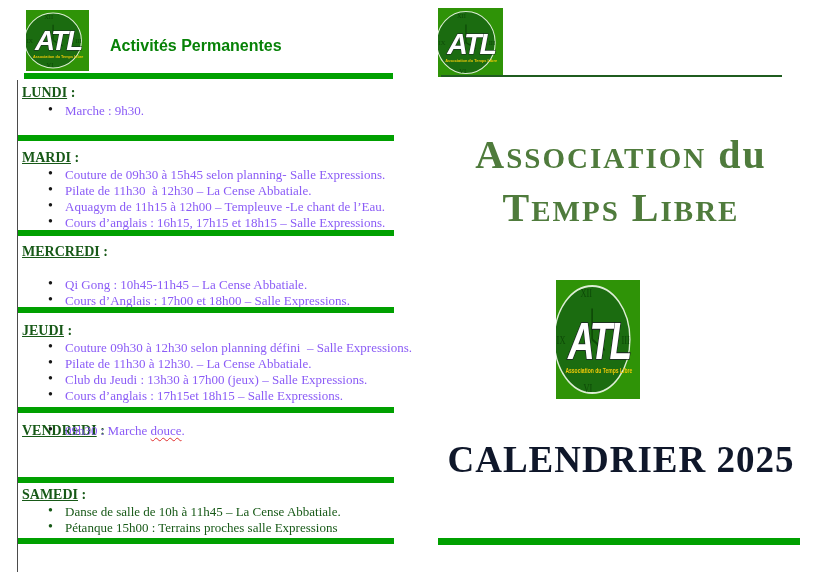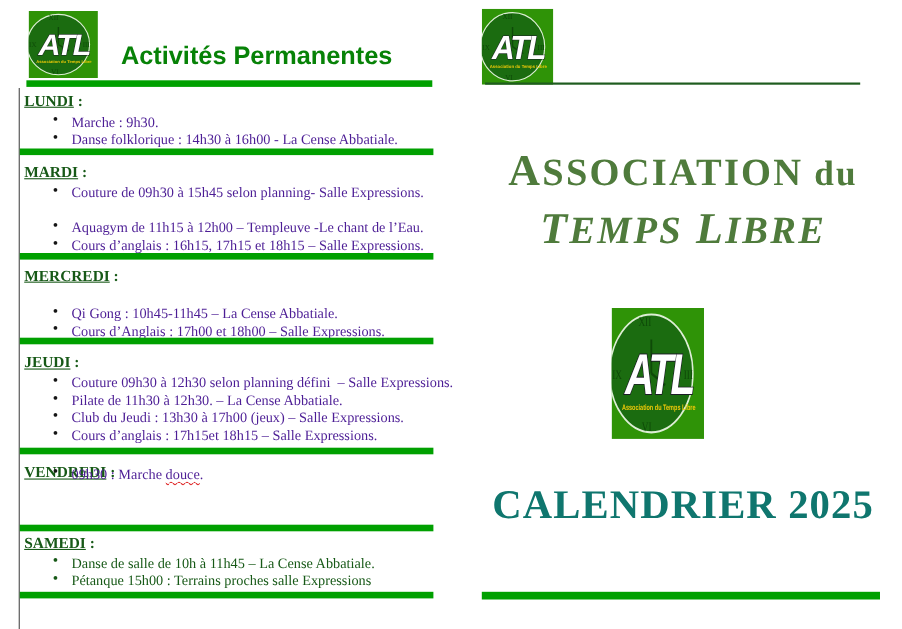--- a/index.html
+++ b/index.html
@@ -14,58 +14,58 @@
   .logo-center{left:556px;top:280px;width:84px;height:119px;}
   .logo text{font-family:"Liberation Sans",sans-serif;}
   .logo .atl-word{fill:#ffffff;stroke:#1c1c26;stroke-width:1.4px;paint-order:stroke;
     font-weight:bold;font-style:italic;}
   .logo .atl-sub{fill:#efc908;font-weight:bold;}
   .logo .numeral{fill:#0e4a08;font-family:"Liberation Serif",serif;}
   
   .act-title{
     position:absolute;left:110px;top:37px;
     font-family:"Liberation Sans",sans-serif;font-weight:bold;
-    font-size:23px;color:#078207;letter-spacing:0px;white-space:pre;
+    font-size:16px;color:#078207;letter-spacing:0px;white-space:pre;
   }
   .bar-header{position:absolute;left:24px;top:73px;width:369px;height:6px;background:#00a000;}
   .left-wrap{
     position:absolute;left:17px;top:80px;width:376px;height:565px;
     border-left:1px solid #4b4b4b;
   }
   .day-h{
     position:absolute;left:4px;font-size:14px;font-weight:bold;color:#175917;white-space:pre;
   }
   .day-h .dayname{text-decoration:underline;}
   .item{
-    position:absolute;left:47px;font-size:13px;color:#4c1d95;white-space:pre;line-height:15px;
+    position:absolute;left:47px;font-size:13px;color:#8b5cf6;white-space:pre;line-height:15px;
   }
   .item::before{
     content:"\2022";position:absolute;left:-17px;top:-1px;font-size:14px;color:#151515;
   }
   .item.green-item{color:#175917;}
   .item.green-item::before{color:#175917;}
   .sp-err{
     text-decoration:underline;text-decoration-style:wavy;text-decoration-color:#e03030;
     text-decoration-thickness:1px;text-underline-offset:2px;
   }
   .gbar{position:absolute;left:0;width:100%;height:6px;background:#00a000;}
   
   .thin-line{position:absolute;left:441px;top:75px;width:341px;height:2px;background:#1f5c1f;}
   .assoc-line{
     position:absolute;left:440px;width:362px;text-align:center;white-space:pre;
     font-weight:bold;color:#4f7b3c;letter-spacing:2px;
   }
   .assoc-line .big{font-size:40px;}
-  .assoc-line .sc{font-size:35px;}
-  .assoc-line .low{font-size:32px;}
+  .assoc-line .sc{font-size:29px;}
+  .assoc-line .low{font-size:40px;}
   .assoc-1{top:131px;}
-  .assoc-2{top:184px;font-style:italic;}
+  .assoc-2{top:184px;}
   .cal-title{
     position:absolute;left:440px;top:438px;width:362px;text-align:center;
-    font-size:37px;font-weight:bold;color:#0f766e;letter-spacing:1px;white-space:pre;
+    font-size:37px;font-weight:bold;color:#0f172a;letter-spacing:1px;white-space:pre;
   }
   .bar-right{position:absolute;left:438px;top:538px;width:362px;height:7px;background:#00a000;}
 </style>
 </head>
 <body>
 
 <div class="page">
 
   <svg class="logo logo-tl" viewBox="0 0 100 100" preserveAspectRatio="none">
     <rect width="100" height="100" fill="#2f9307"></rect>
@@ -80,25 +80,25 @@
     <text class="atl-sub" x="51" y="78" font-size="6" text-anchor="middle">Association du Temps Libre</text>
   </svg>
 
   <div class="act-title">Activités Permanentes</div>
   <div class="bar-header"></div>
 
   <div class="left-wrap">
 
     <div class="day-h" style="top:5px"><span class="dayname">LUNDI</span><span> :</span></div>
     <div class="item" style="top:23px">Marche : 9h30.</div>
-    <div class="item" style="top:39px">Danse folklorique : 14h30 à 16h00 - La Cense Abbatiale.</div>
     <div class="gbar" style="top:55px"></div>
 
     <div class="day-h" style="top:70px"><span class="dayname">MARDI</span><span> :</span></div>
     <div class="item" style="top:87px">Couture de 09h30 à 15h45 selon planning- Salle Expressions.</div>
+    <div class="item" style="top:103px">Pilate de 11h30  à 12h30 – La Cense Abbatiale.</div>
     <div class="item" style="top:119px">Aquagym de 11h15 à 12h00 – Templeuve -Le chant de l’Eau.</div>
     <div class="item" style="top:135px">Cours d’anglais : 16h15, 17h15 et 18h15 – Salle Expressions.</div>
     <div class="gbar" style="top:150px"></div>
 
     <div class="day-h" style="top:164px"><span class="dayname">MERCREDI</span><span> :</span></div>
     <div class="item" style="top:197px">Qi Gong : 10h45-11h45 – La Cense Abbatiale.</div>
     <div class="item" style="top:213px">Cours d’Anglais : 17h00 et 18h00 – Salle Expressions.</div>
     <div class="gbar" style="top:227px"></div>
 
     <div class="day-h" style="top:243px"><span class="dayname">JEUDI</span><span> :</span></div>

